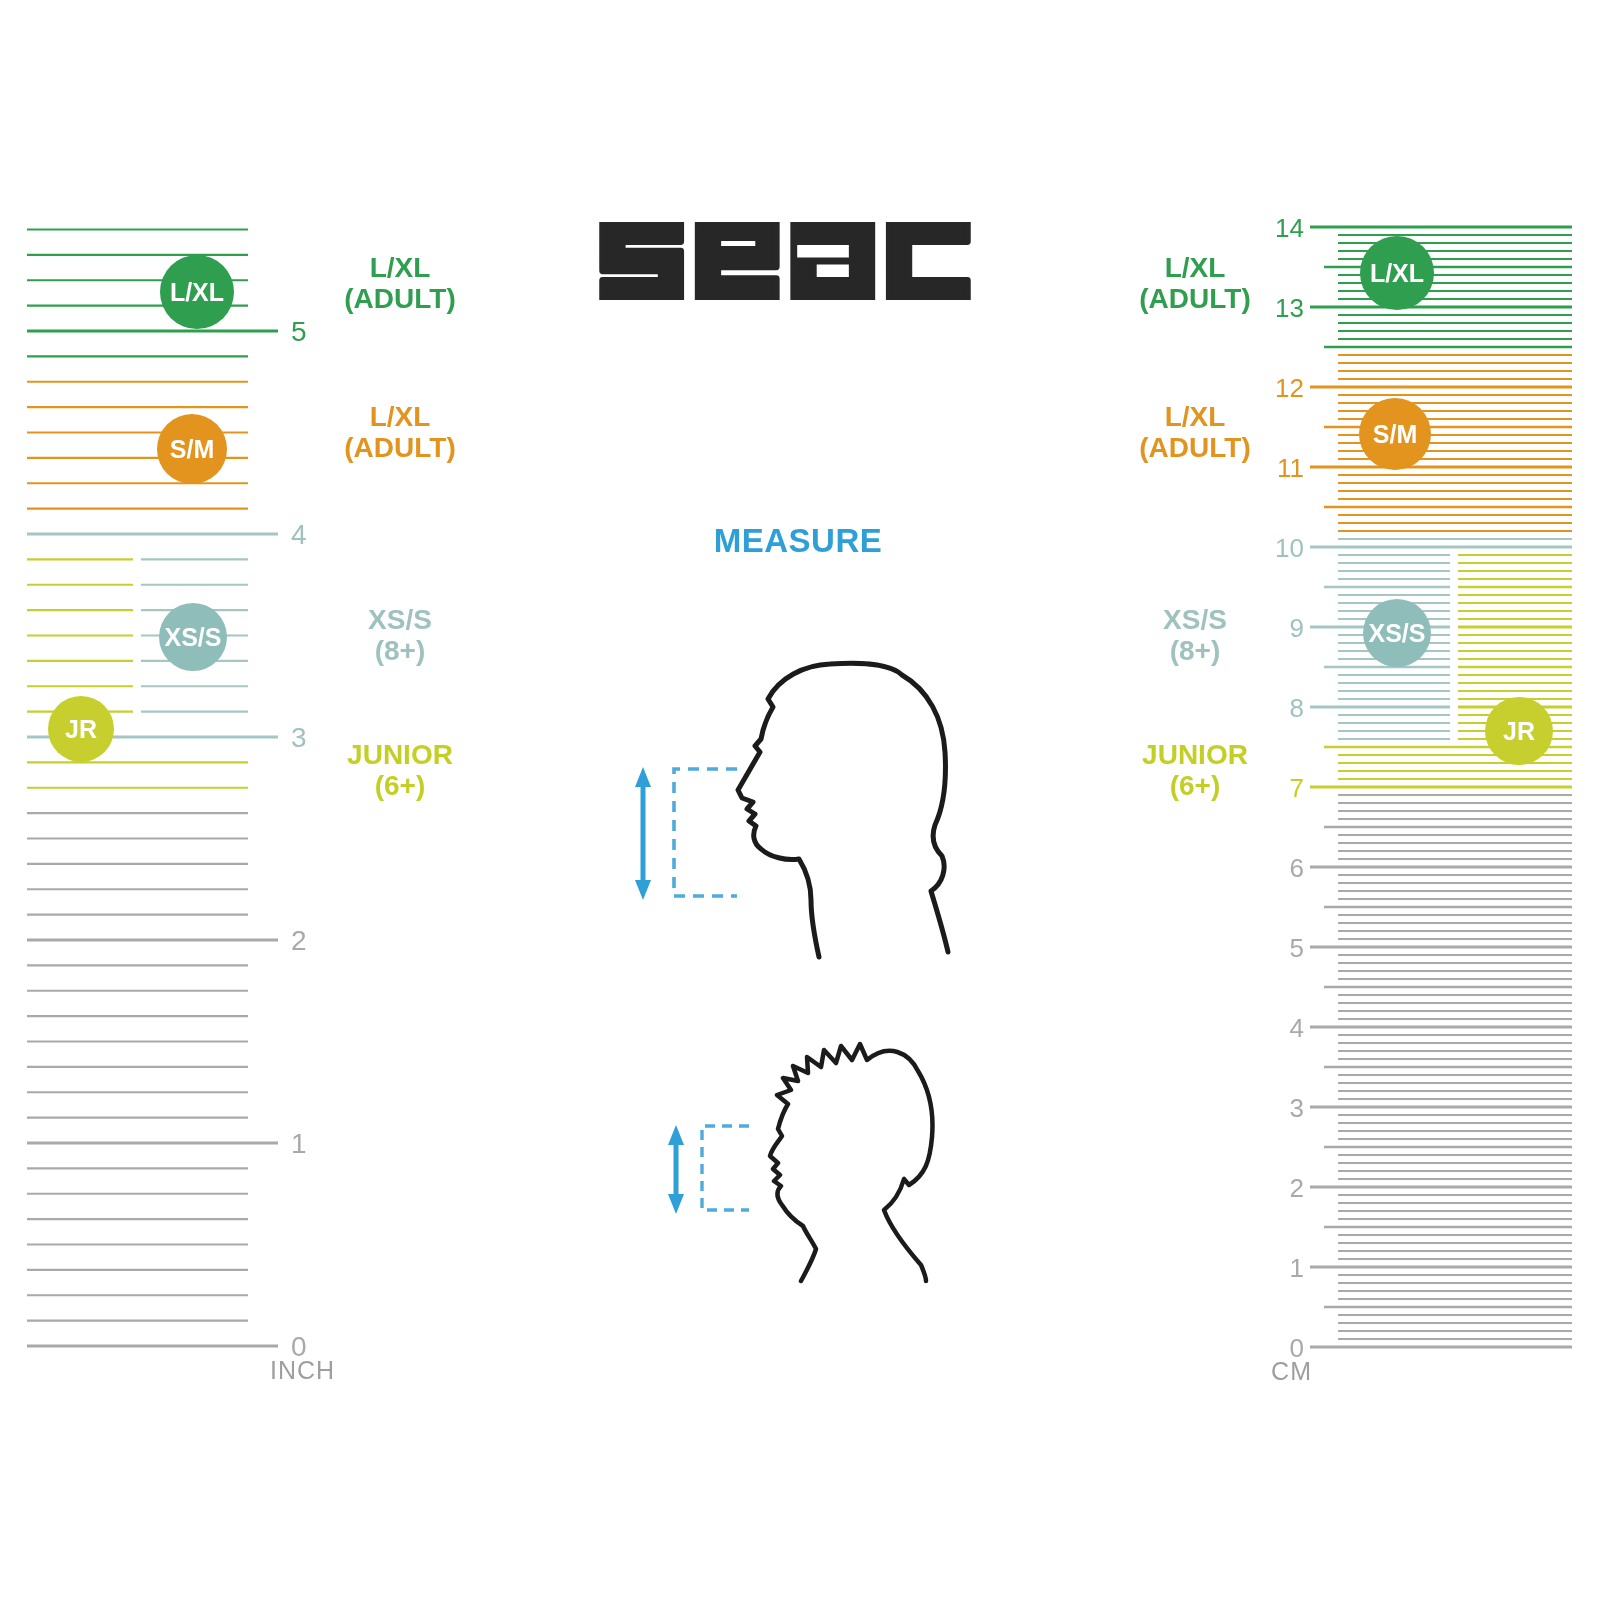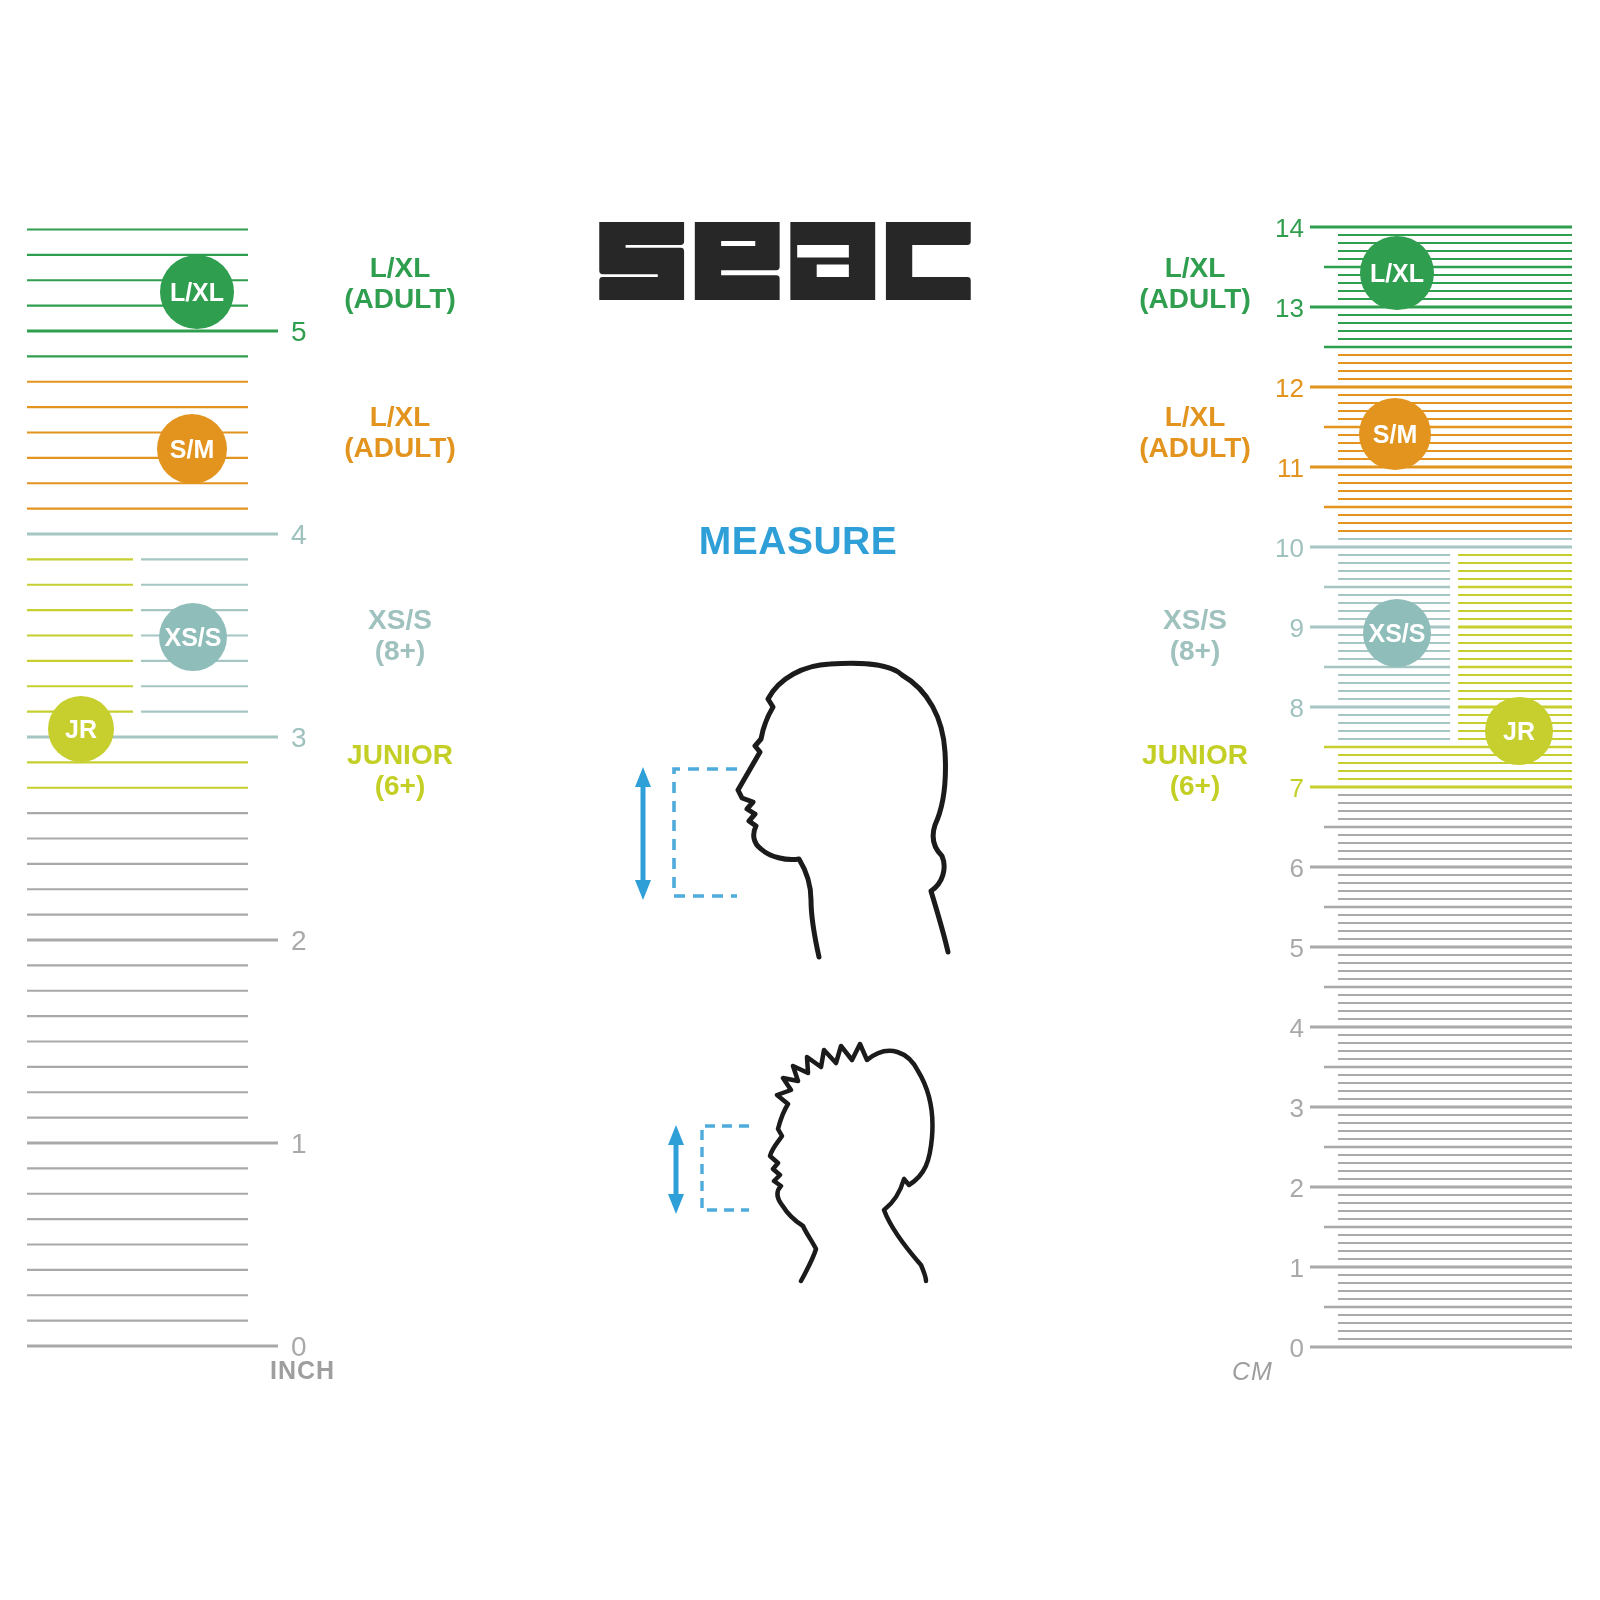--- a/index.html
+++ b/index.html
@@ -1,24 +1,24 @@
 <!DOCTYPE html>
 <html><head>
 <meta charset="utf-8">
 <style>
   html,body{margin:0;padding:0;background:#ffffff;}
   #stage{position:relative;width:1600px;height:1600px;background:#ffffff;overflow:hidden;
          font-family:"Liberation Sans", sans-serif;}
   #gfx{position:absolute;left:0;top:0;}
   .abs{position:absolute;}
   #measure-heading{left:598px;top:521px;width:400px;text-align:center;
-         font-weight:bold;font-size:39px;line-height:39px;letter-spacing:0.5px;}
+         font-weight:bold;font-size:33px;line-height:39px;letter-spacing:0.5px;}
   .unit-label{font-size:25px;color:#9e9e9e;letter-spacing:1px;}
-  #inch-unit{left:270px;top:1356px;font-weight:bold;}
-  #cm-unit{left:1232px;top:1357px;width:80px;font-style:italic;}
+  #inch-unit{left:270px;top:1356px;}
+  #cm-unit{left:1232px;top:1357px;width:80px;text-align:right;}
   .band-label{position:absolute;width:260px;margin-left:-130px;text-align:center;
          font-weight:bold;font-size:28px;line-height:31px;}
   .size-circle{position:absolute;border-radius:50%;display:flex;align-items:center;
          justify-content:center;color:#ffffff;font-weight:bold;font-size:25px;}
   .logo-wrap{left:595px;top:222px;}
 </style>
 </head>
 <body>
 
 <div id="stage">

